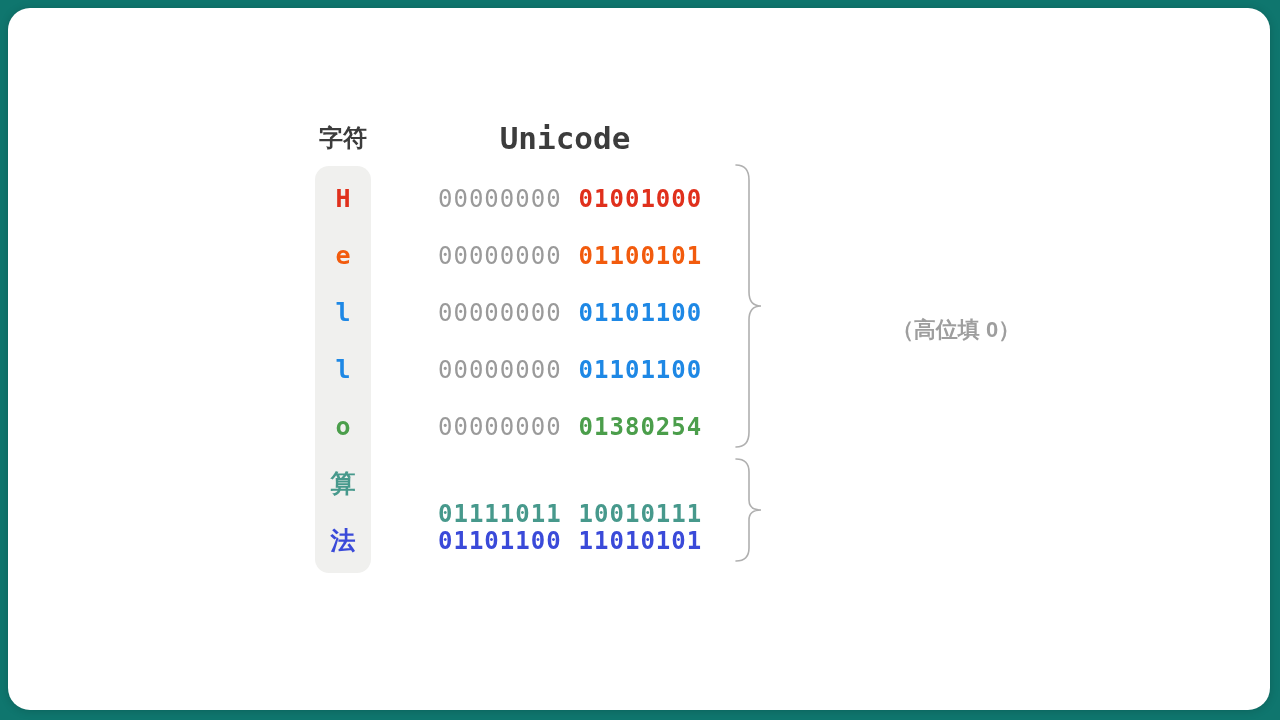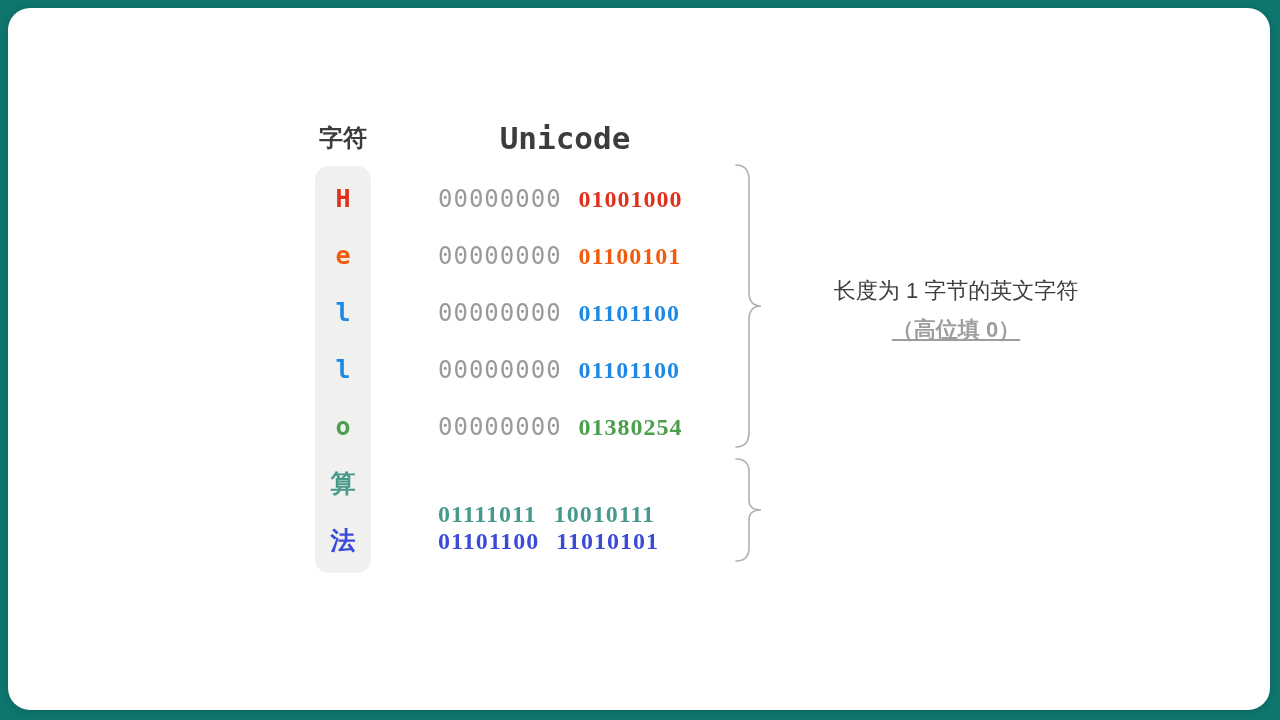--- a/index.html
+++ b/index.html
@@ -67,36 +67,35 @@
     left: 430px;
     height: 32px;
     line-height: 32px;
     font-family: "DejaVu Sans Mono", monospace;
     font-size: 24px;
     letter-spacing: 1px;
     white-space: pre;
   }
   .byte { display: inline-block; }
   .byte + .byte { margin-left: 17px; }
-  .byte.bold { font-weight: bold; font-family: Liberation Serif, serif; }
+  .byte.bold { font-weight: bold; }
   .brace { position: absolute; }
   .ann {
     position: absolute;
     left: 758px;
     width: 380px;
     height: 30px;
     line-height: 30px;
     text-align: center;
     font-size: 22px;
     color: #3e3e3e;
   }
   .ann.gray {
     color: #9e9e9e;
     font-weight: bold;
-    text-decoration: underline;
   }
   .watermark {
     position: absolute;
     right: 40px;
     top: 677px;
     font-family: "DejaVu Sans Mono", monospace;
     font-size: 17px;
     color: #c9c9c9;
     letter-spacing: 0.5px;
   }
@@ -131,19 +130,18 @@
       </div>
 
     <svg class="brace" style="left:727px; top:156px;" width="28" height="284" viewBox="0 0 28 284">
       <path d="M1,1 Q14,1 14,16 L14,128 Q14,142 26,142 Q14,142 14,156 L14,268 Q14,283 1,283" fill="none" stroke="#b0b0b0" stroke-width="1.6" stroke-linecap="round"></path>
     </svg>
 
     <svg class="brace" style="left:727px; top:450px;" width="28" height="104" viewBox="0 0 28 104">
       <path d="M1,1 Q14,1 14,14 L14,42 Q14,52 26,52 Q14,52 14,62 L14,90 Q14,103 1,103" fill="none" stroke="#b0b0b0" stroke-width="1.6" stroke-linecap="round"></path>
     </svg>
 
-    <div class="ann" style="top:268px;">长度为 1 字节的英文字符</div>
 
     <div class="ann gray" style="top:307px;">（高位填 0）</div>
 
 
   </div>
 </div>
 
 </body></html>

